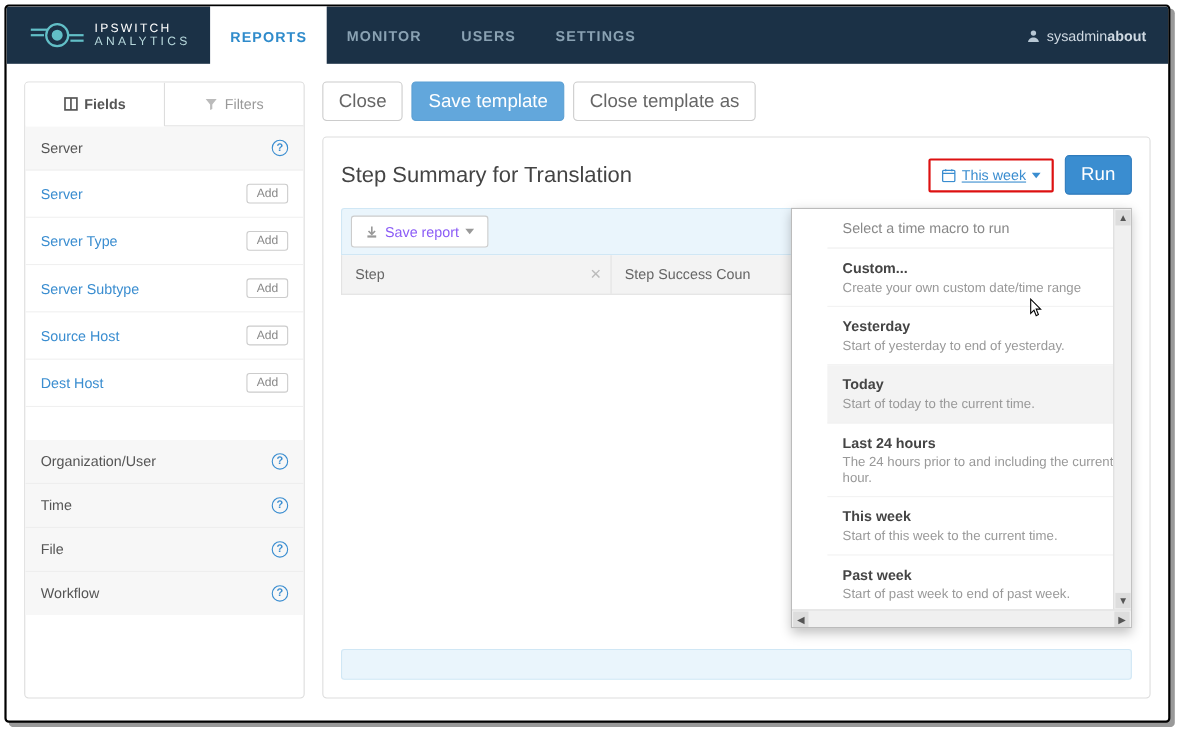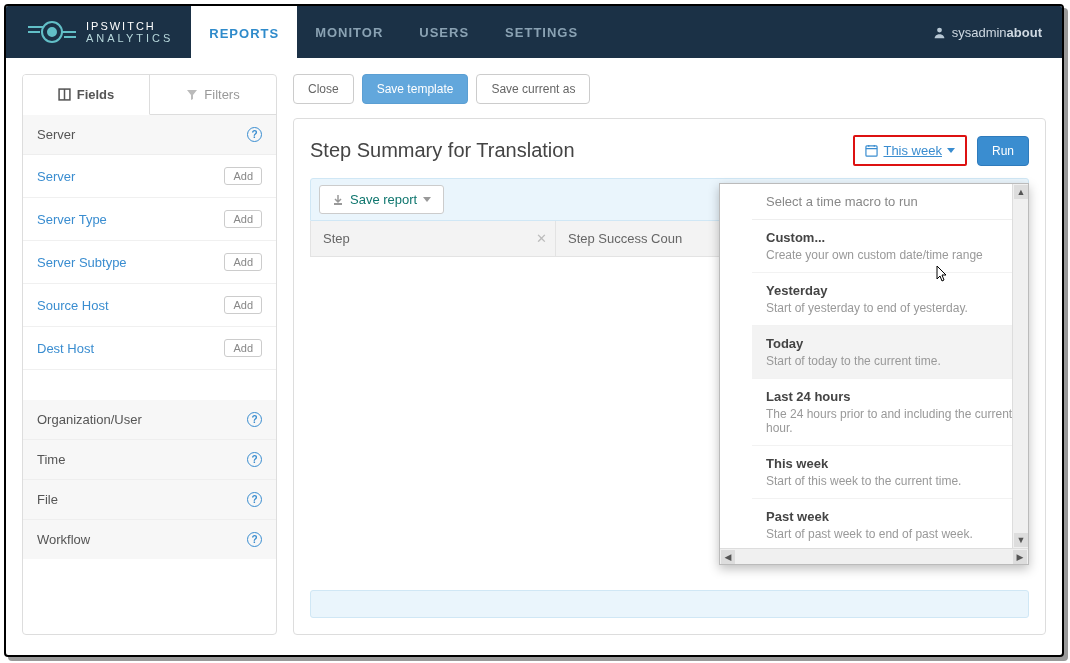--- a/index.html
+++ b/index.html
@@ -29,32 +29,32 @@
 
   .cat-header { display:flex; align-items:center; justify-content:space-between; padding:12px 14px; border-bottom:1px solid #eee; background:#f7f7f7; cursor:pointer; }
   .help-icon { color:#3a8dd0; font-weight:bold; border:1.5px solid #3a8dd0; border-radius:50%; width:15px; height:15px; font-size:10px; display:flex; align-items:center; justify-content:center; }
   .field-row { display:flex; align-items:center; justify-content:space-between; padding:12px 14px; border-bottom:1px solid #f0f0f0; }
   .field-row a { color:#3a8dd0; cursor:pointer; }
   .add-btn { border:1px solid #ccc; background:#fff; color:#888; font-size:11px; padding:2px 8px; border-radius:3px; cursor:pointer; }
   .cat-gap { height:30px; }
 
   .main { flex:1; display:flex; flex-direction:column; gap:14px; }
   .toolbar { display:flex; gap:8px; }
-  .btn { border:1px solid #ccc; background:#fff; color:#666; padding:7px 14px; border-radius:4px; cursor:pointer; font-size:12px; }
+  .btn { border:1px solid #ccc; background:#fff; color:#666; padding:7px 14px; border-radius:4px; cursor:pointer; font-size:17px; }
   .btn.primary { background:#62a7dc; border-color:#5b9fd3; color:#fff; }
   .btn.run { background:#3a8dd0; border-color:#2f7bbc; color:#fff; padding:7px 14px; }
 
   .report-panel { border:1px solid #ddd; border-radius:4px; padding:16px; position:relative; flex:1; display:flex; flex-direction:column; }
   .report-head { display:flex; align-items:center; justify-content:space-between; margin-bottom:12px; }
   .report-title { font-size:20px; color:#444; }
   .time-link { color:#3a8dd0; text-decoration:underline; cursor:pointer; display:flex; align-items:center; gap:5px; border:2px solid #d11; padding:6px 10px; border-radius:2px; }
   .time-link .caret { width:0; height:0; border-left:4px solid transparent; border-right:4px solid transparent; border-top:5px solid #3a8dd0; }
 
   .grid-bar { background:#eaf5fc; border:1px solid #d0e7f5; padding:6px 8px; border-radius:3px 3px 0 0; display:flex; gap:8px; }
-  .save-report { border:1px solid #ccc; background:#fff; color:#0f766e; padding:6px 12px; border-radius:3px; display:flex; align-items:center; gap:6px; cursor:pointer; }
+  .save-report { border:1px solid #ccc; background:#fff; color:#8b5cf6; padding:6px 12px; border-radius:3px; display:flex; align-items:center; gap:6px; cursor:pointer; }
   .save-report .caret { width:0;height:0;border-left:4px solid transparent;border-right:4px solid transparent;border-top:5px solid #999; }
   .grid-bar .spacer { flex:1; }
   .search-box { background:#fff; border:1px solid #d0e7f5; border-radius:3px; width:70px; height:28px; }
 
   .grid-header { display:flex; background:#f3f3f3; border:1px solid #e3e3e3; border-top:none; }
   .gh-cell { padding:10px 12px; color:#666; border-right:1px solid #e3e3e3; position:relative; }
   .gh-close { position:absolute; right:8px; top:10px; color:#bbb; cursor:pointer; }
   .w1 { width:245px; } .w2 { flex:1; } .w3 { width:60px; }
 
   .report-footer { margin-top:auto; background:#eaf5fc; border:1px solid #d0e7f5; height:28px; border-radius:3px; }
@@ -182,21 +182,21 @@
       <div class="cat-header" style="border-bottom:none;text-align:right;">
         <span>Workflow</span>
         <span class="help-icon">?</span>
       </div>
     </div>
 
     <div class="main">
       <div class="toolbar">
         <button class="btn">Close</button>
         <button class="btn primary">Save template</button>
-        <button class="btn">Save current as</button>
+        <button class="btn">Close template as</button>
       </div>
 
       <div class="report-panel">
         <div class="report-head">
           <div class="report-title">Step Summary for Translation</div>
           <div style="display:flex;align-items:center;gap:10px;position:relative;">
             <div class="time-link">
               <span class="icon">
                 <svg width="13" height="13" viewBox="0 0 14 14" fill="none" stroke="#3a8dd0" stroke-width="1.3">
                     <rect x="1" y="2" width="12" height="11" rx="1"></rect>

